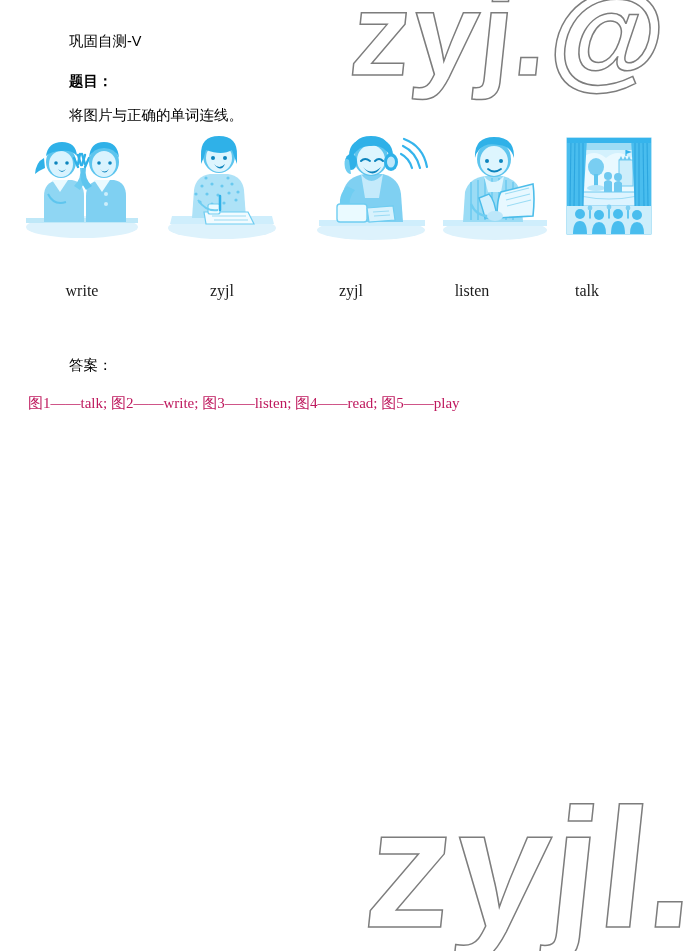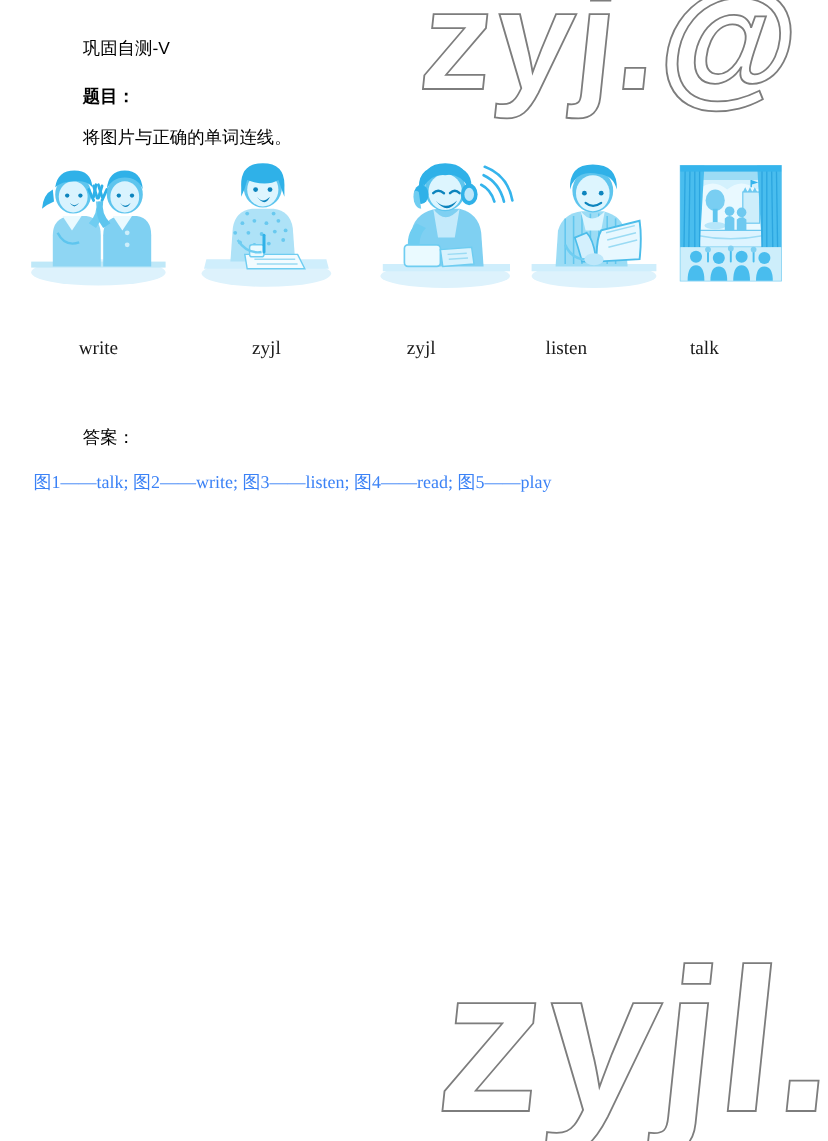--- a/index.html
+++ b/index.html
@@ -60,21 +60,21 @@
   .answer-label { top: 357px; }
 
   .answer-line {
     position: absolute;
     left: 28px;
     top: 394px;
     font-family: "Liberation Serif", "DejaVu Serif", serif;
     font-size: 15px;
     line-height: 1.2;
     white-space: nowrap;
-    color: #3b82f6;
+    color: #be185d;
   }
 
   
   .picture-row {
     position: absolute;
     left: 22px;
     top: 134px;
     width: 640px;
     height: 108px;
   }

